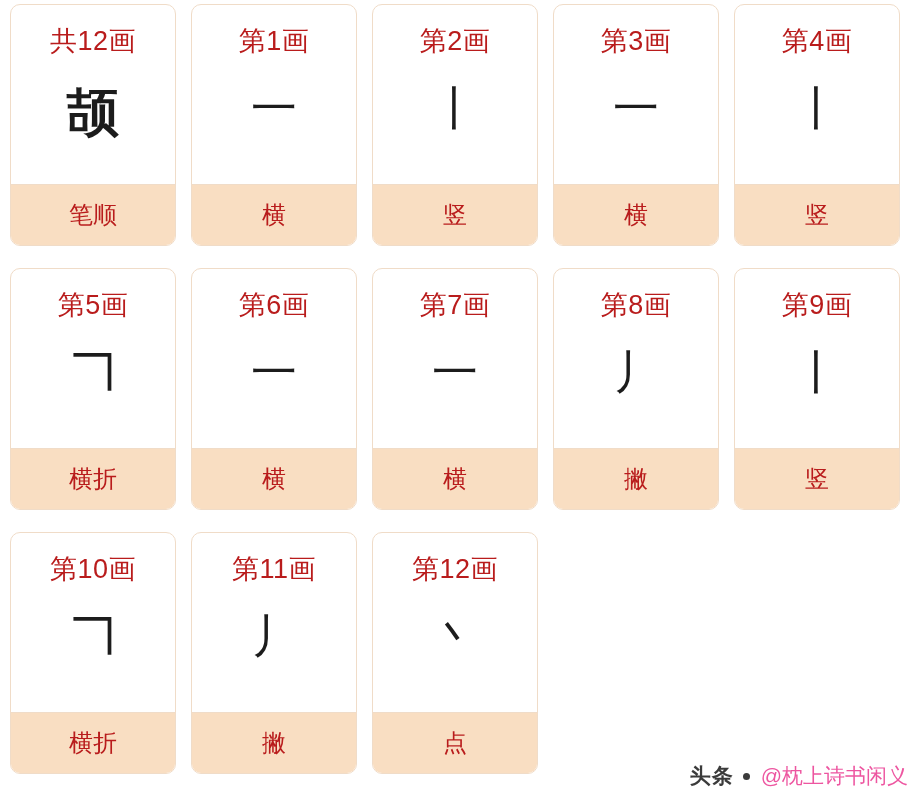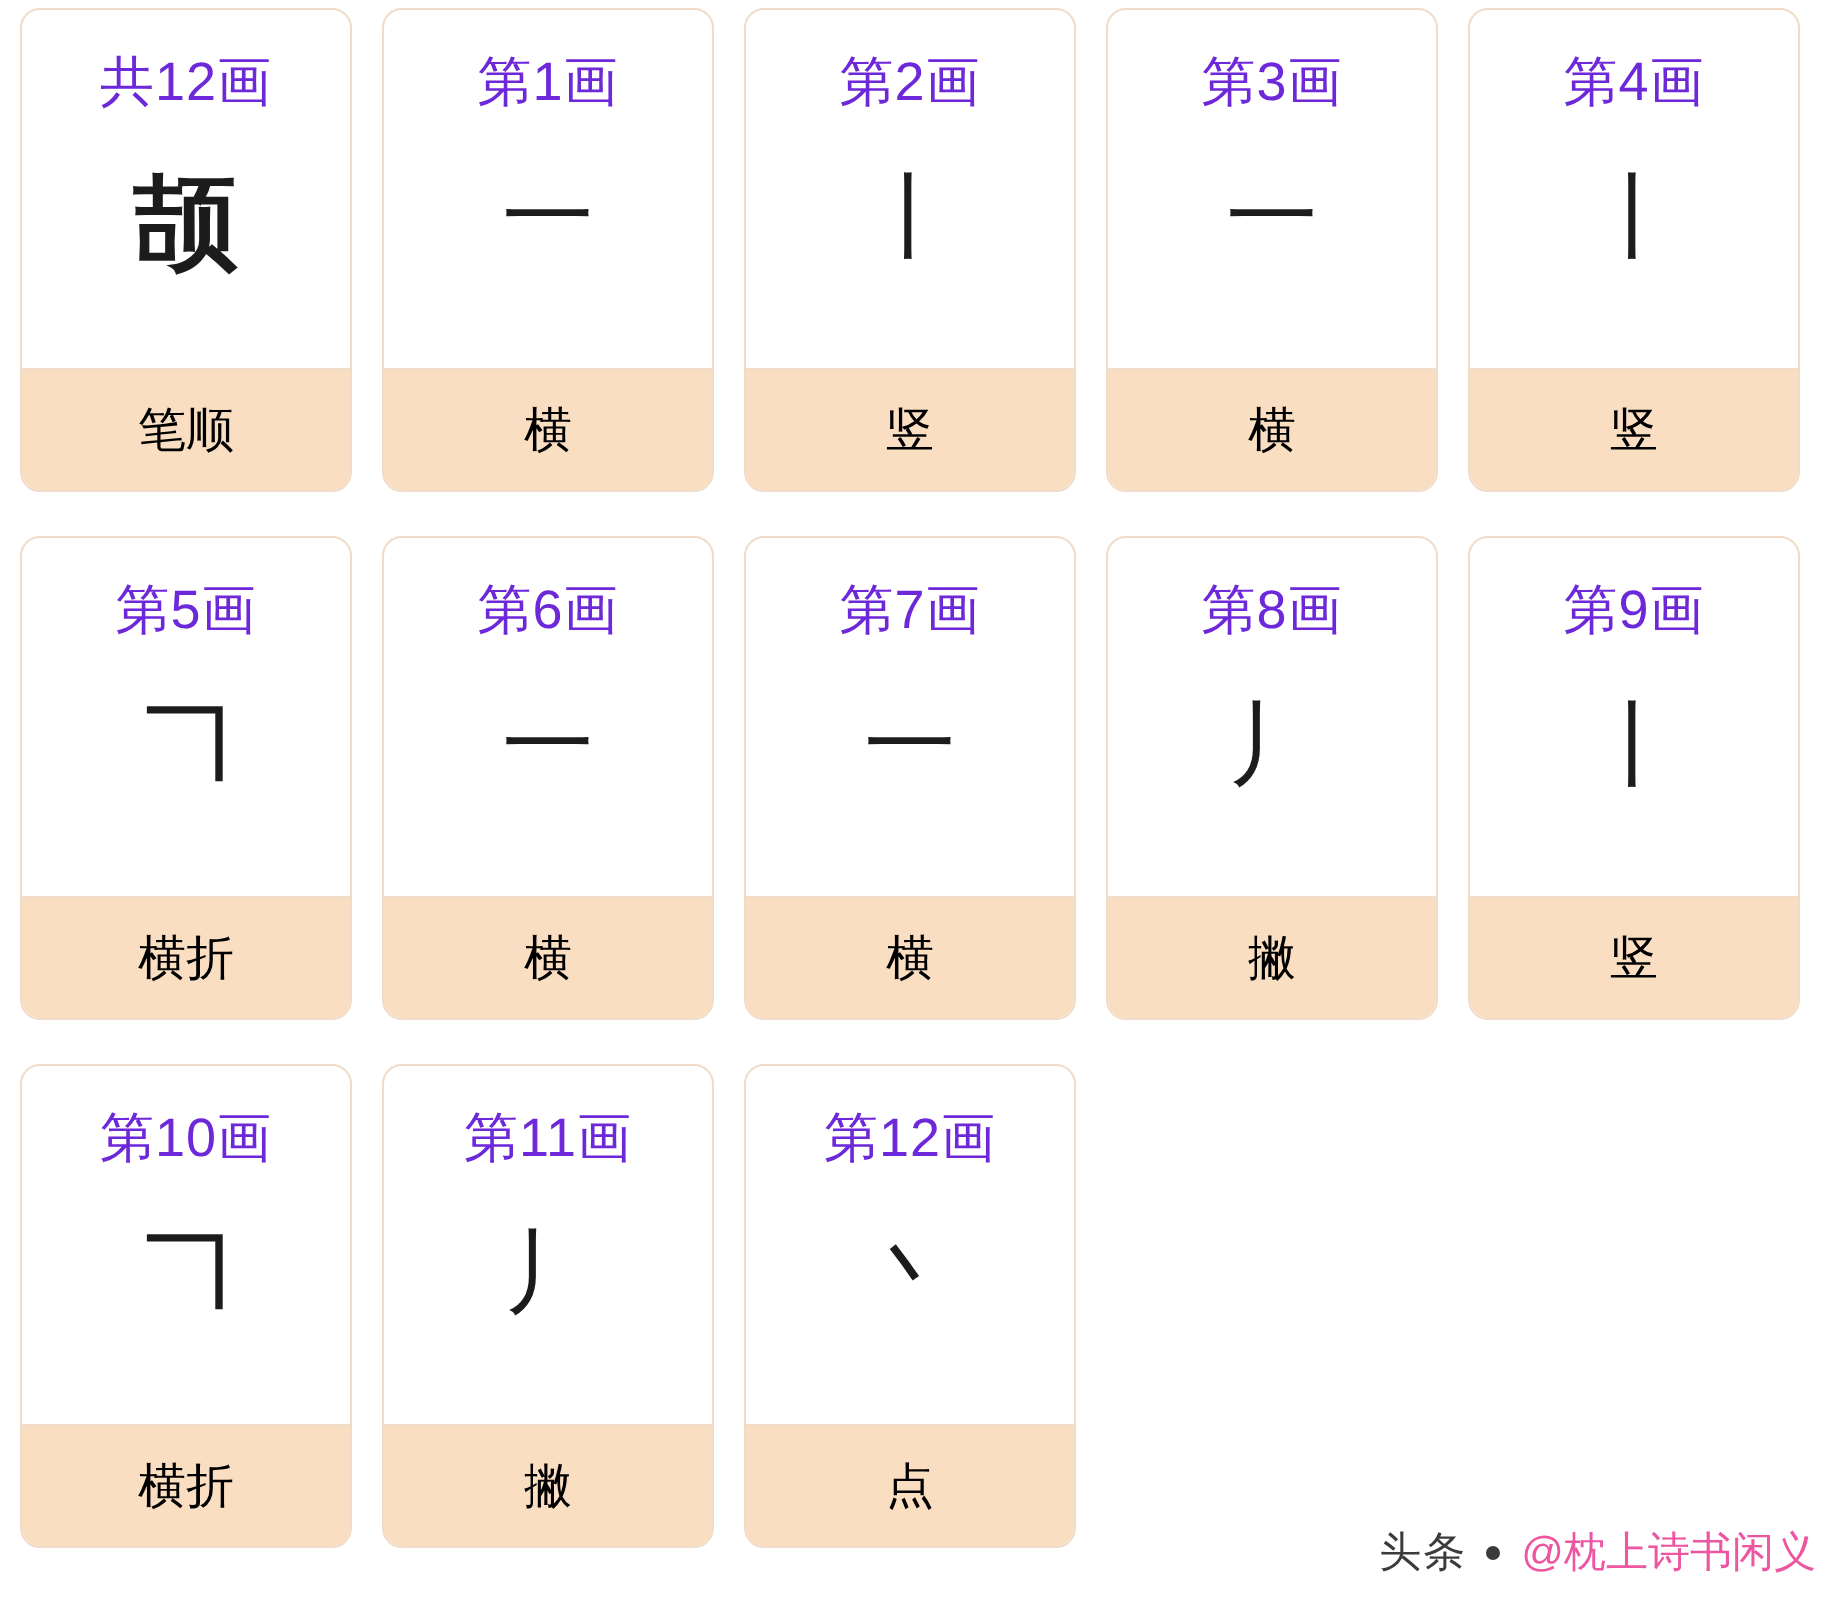--- a/index.html
+++ b/index.html
@@ -38,21 +38,21 @@
     flex: 1 1 auto;
     display: flex;
     flex-direction: column;
     align-items: center;
     justify-content: flex-start;
     padding-top: 22px;
     box-sizing: border-box;
   }
   .card-index {
     font-size: 27px;
-    color: #6d28d9;
+    color: #b91c1c;
     line-height: 1.1;
     letter-spacing: 0.5px;
     font-weight: 400;
   }
   .card-glyph {
     flex: 1 1 auto;
     display: flex;
     align-items: center;
     justify-content: center;
     width: 100%;
@@ -74,38 +74,38 @@
     top: -12px;
   }
   .card-label {
     height: 60px;
     flex: 0 0 60px;
     background: #f9dec2;
     display: flex;
     align-items: center;
     justify-content: center;
     font-size: 24px;
-    color: #000000;
+    color: #b91c1c;
     border-top: 1px solid #f0dcc8;
   }
   .watermark {
     position: absolute;
     right: 14px;
     bottom: 14px;
     display: flex;
     align-items: center;
     gap: 8px;
     color: #2b2b2b;
     font-size: 21px;
     opacity: 0.92;
   }
   .wm-logo {
     display: inline-flex;
     align-items: center;
-    font-weight: 400;
+    font-weight: 700;
     font-size: 21px;
     letter-spacing: 1px;
   }
   .wm-dot {
     width: 7px;
     height: 7px;
     border-radius: 50%;
     background: #2b2b2b;
     display: inline-block;
     margin: 0 3px 0 1px;

